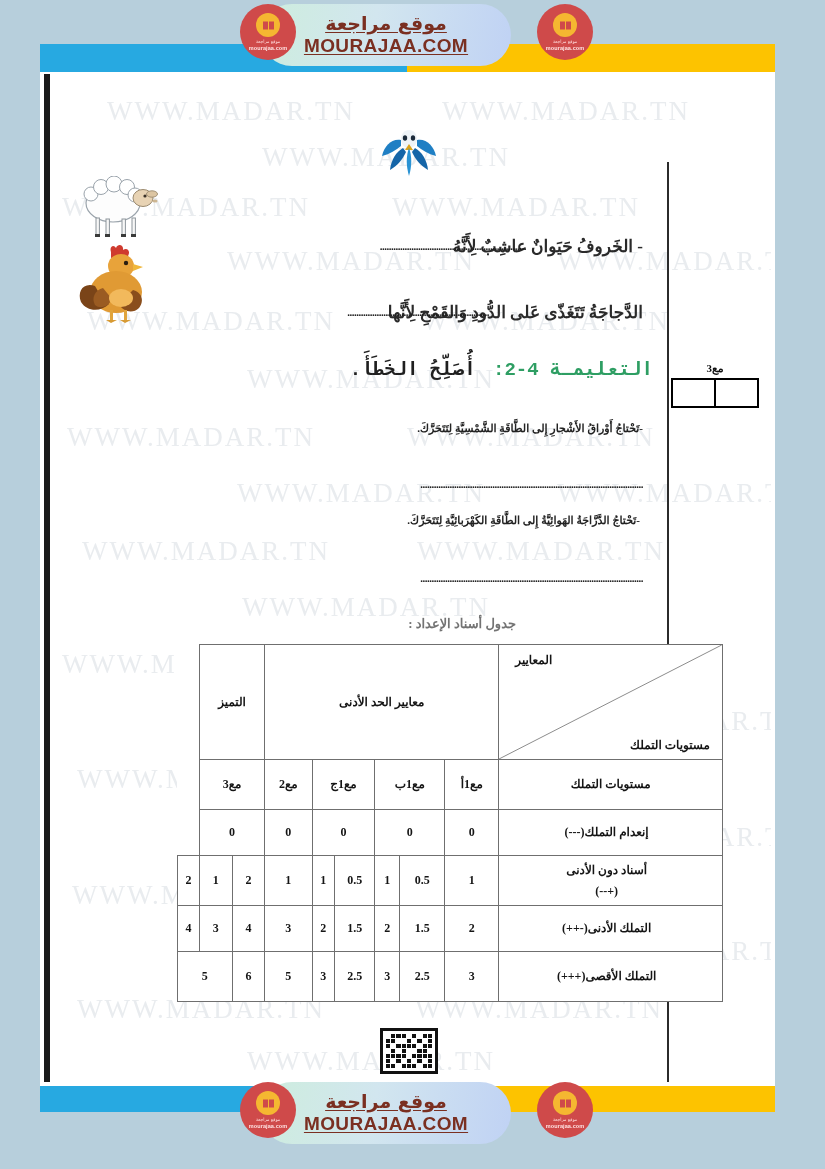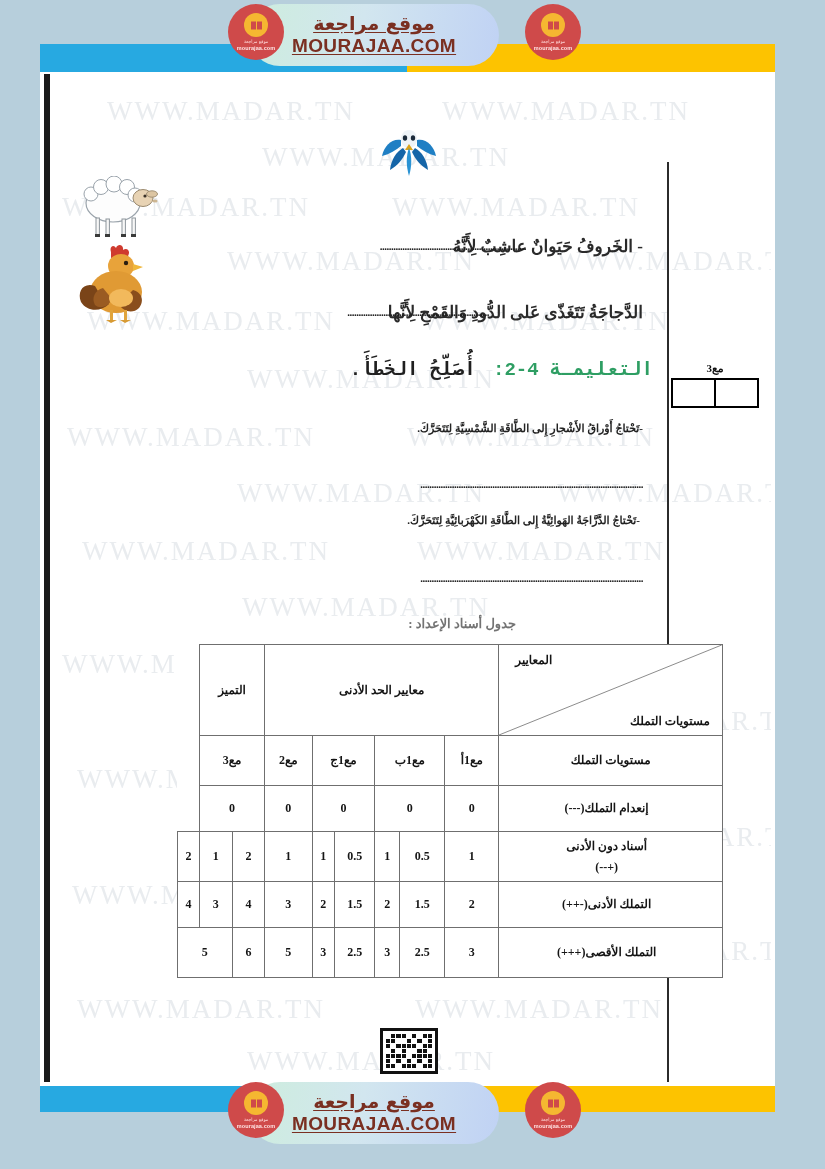--- a/index.html
+++ b/index.html
@@ -234,21 +234,21 @@
     text-align: center;
     vertical-align: middle;
     font-size: 12px;
     color: #151515;
     font-weight: 700;
     padding: 3px 2px;
   }
   .cell-diag {
     position: relative;
     height: 82px;
-    padding: 4px !important;
+    padding: 16px !important;
     overflow: hidden;
   }
   .cell-diag .diag-svg {
     position: absolute;
     inset: 0;
     width: 100%;
     height: 100%;
   }
   .cell-diag .diag-top {
     position: absolute;
@@ -300,21 +300,21 @@
     position: absolute;
     left: 50%;
     transform: translateX(-50%);
     top: 52px;
     z-index: 6;
   }
 
   
   .brand-banner {
     position: absolute;
-    left: 0;
+    left: 12px;
     width: 748px;
     height: 70px;
     z-index: 30;
     pointer-events: none;
   }
   .brand-top    { top: 0; }
   .brand-bottom { top: 1078px; }
 
   .brand-pill {
     position: absolute;

